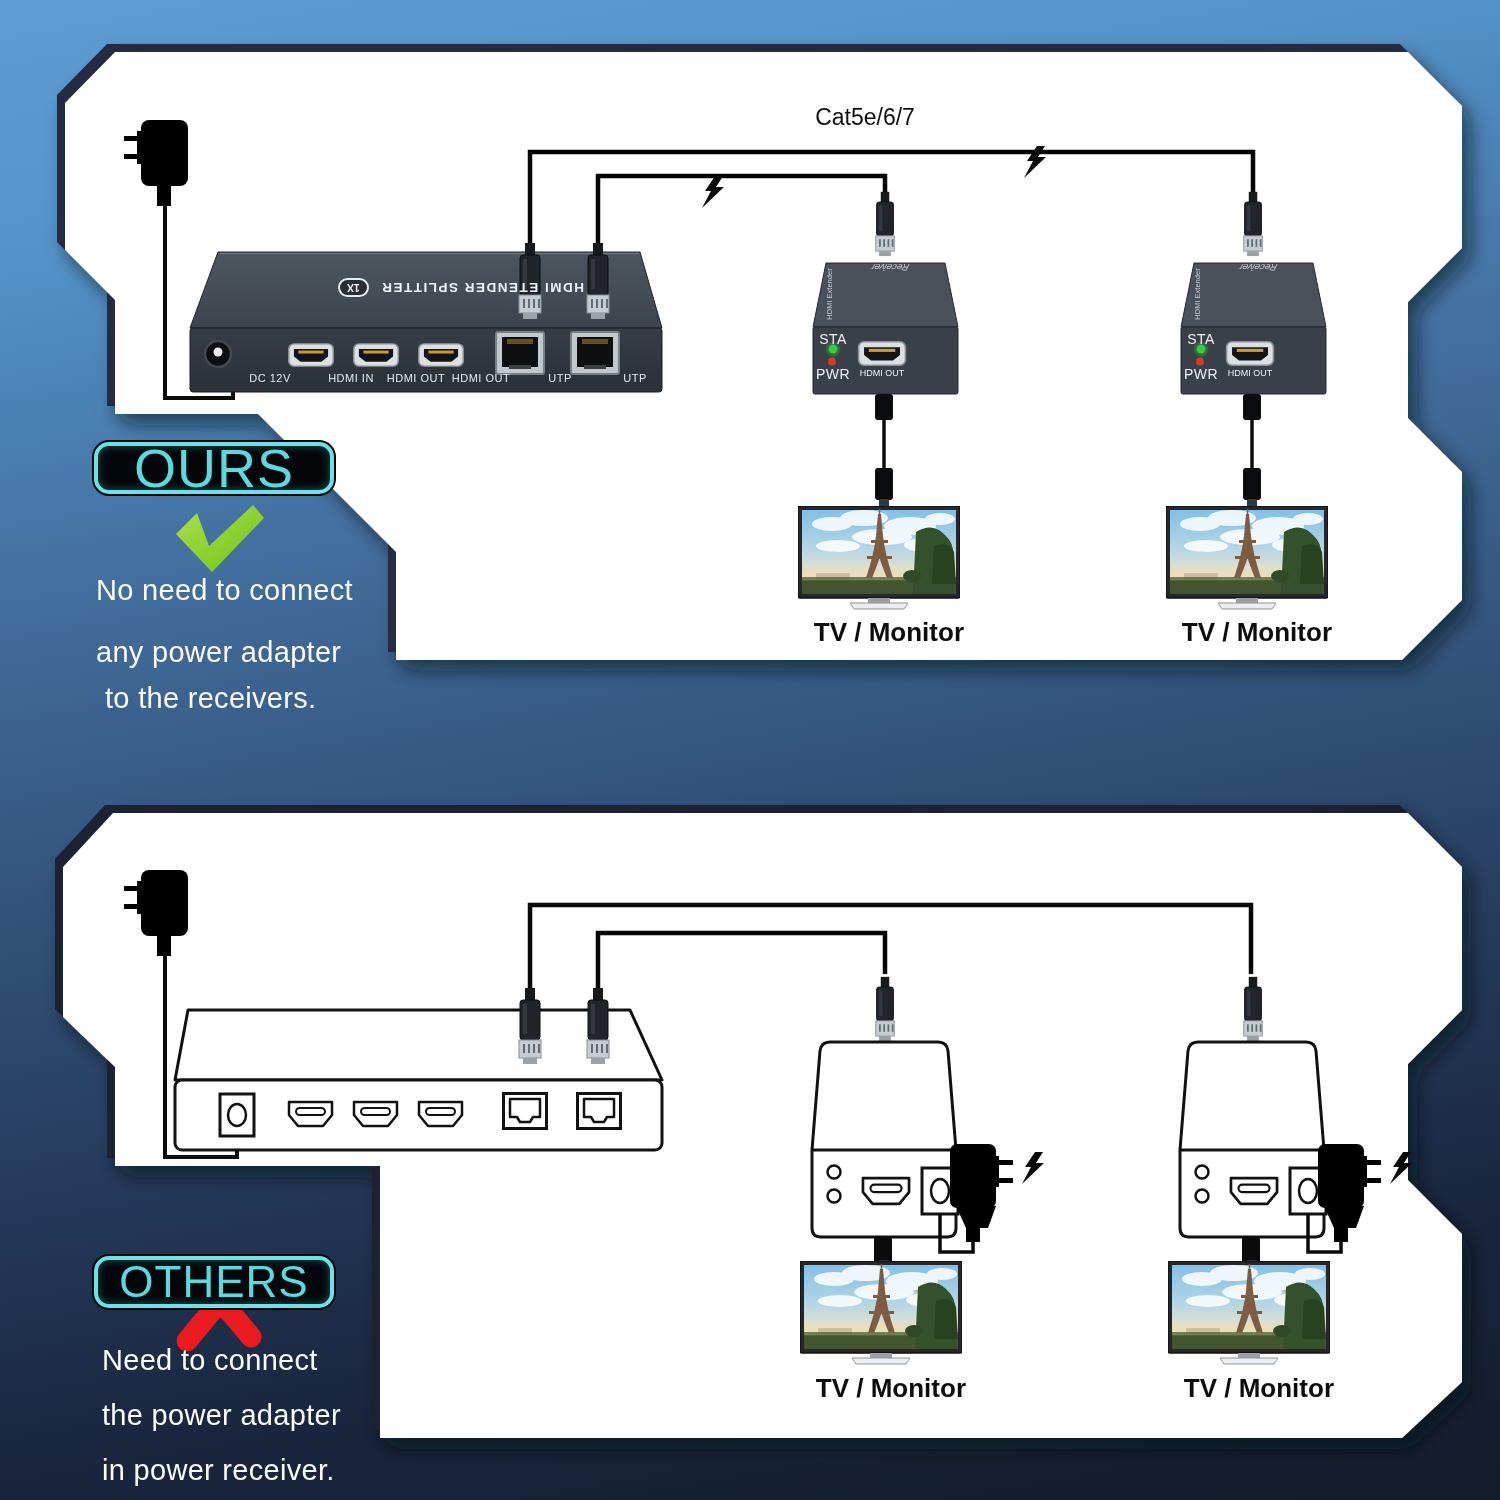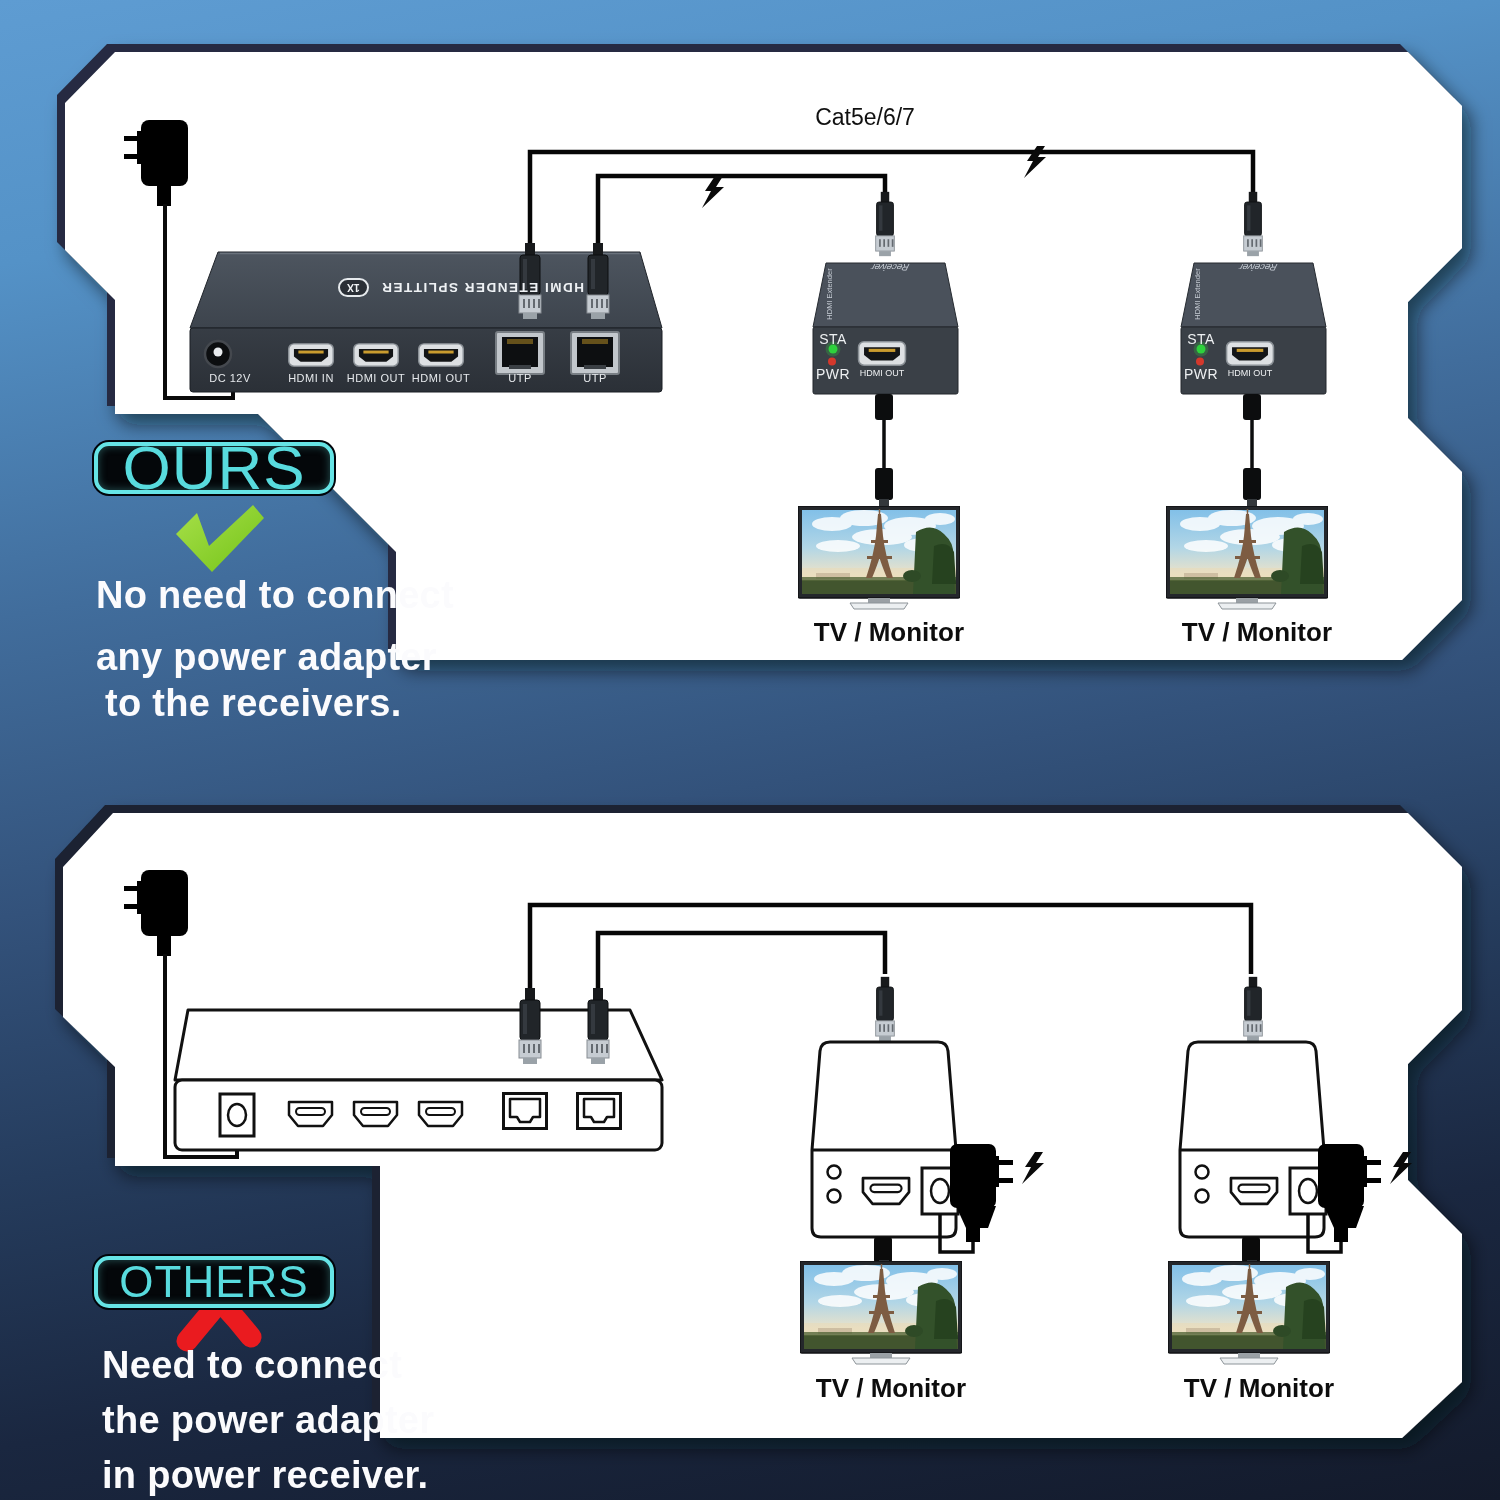--- a/index.html
+++ b/index.html
@@ -10,35 +10,35 @@
   }
   #shapes{position:absolute;left:0;top:0;width:1500px;height:1500px;}
   .txt{position:absolute;white-space:nowrap;}
   .cat-label{left:780px;top:104px;width:170px;text-align:center;font-size:23px;color:#101010;}
   .split-top-text{
     left:296px;top:270px;width:330px;height:36px;display:flex;align-items:center;justify-content:center;gap:12px;
     transform:rotate(180deg);
   }
   .split-top-text .tt{font-size:13.5px;font-weight:bold;letter-spacing:1.5px;color:#eef1f4;}
   .badge1x{font-size:10.5px;font-weight:bold;color:#f0f3f5;border:2px solid #e6eaed;border-radius:10px;padding:0 7px;line-height:15px;background:#2a2f36;}
-  .plabel{position:absolute;top:372px;transform:translateX(-50%);font-size:11px;color:#e6e9ec;letter-spacing:.5px;}
+  .plabel{position:absolute;top:372px;transform:translateX(-50%);font-size:11px;color:#e6e9ec;letter-spacing:.5px;margin-left:40px;}
   .rx-top{width:90px;text-align:center;font-size:9.5px;font-style:italic;color:#c6ccd4;transform:rotate(180deg) skewX(-16deg);}
   .rx-side{width:64px;height:12px;text-align:center;font-size:7.5px;color:#c6ccd4;transform:rotate(-90deg);}
   .rx-led{font-size:14px;color:#eef0f2;text-align:center;letter-spacing:.5px;}
   .rx-port{font-size:9px;color:#eef0f2;text-align:center;}
   .tv-label{width:170px;text-align:right;font-size:26px;font-weight:bold;color:#0d0d0d;}
   .cmp-badge{
     position:absolute;width:240px;height:52px;display:flex;align-items:center;justify-content:center;
     background:#04070a;border:4px solid #66e4e6;border-radius:15px;
     box-shadow:0 0 0 2px #01040a, inset 0 0 8px rgba(102,228,230,.35);
     color:#58dbde;letter-spacing:1px;line-height:1;
   }
-  #ours-badge{left:94px;top:442px;font-size:62px;}
+  #ours-badge{left:94px;top:442px;font-size:54px;}
   #others-badge{left:94px;top:1256px;font-size:44px;}
-  .cmp-line{position:absolute;font-size:38px;color:#fbfbfd;letter-spacing:.3px;font-weight:bold;}
+  .cmp-line{position:absolute;font-size:29px;color:#fbfbfd;letter-spacing:.3px;}
 </style>
 </head>
 <body>
 
 <div id="stage">
 
 <svg id="shapes" viewBox="0 0 1500 1500">
   <defs>
     <filter id="pshadow" x="-5%" y="-5%" width="112%" height="112%">
       <feDropShadow dx="9" dy="11" stdDeviation="9" flood-color="#060a14" flood-opacity="0.55"></feDropShadow>

